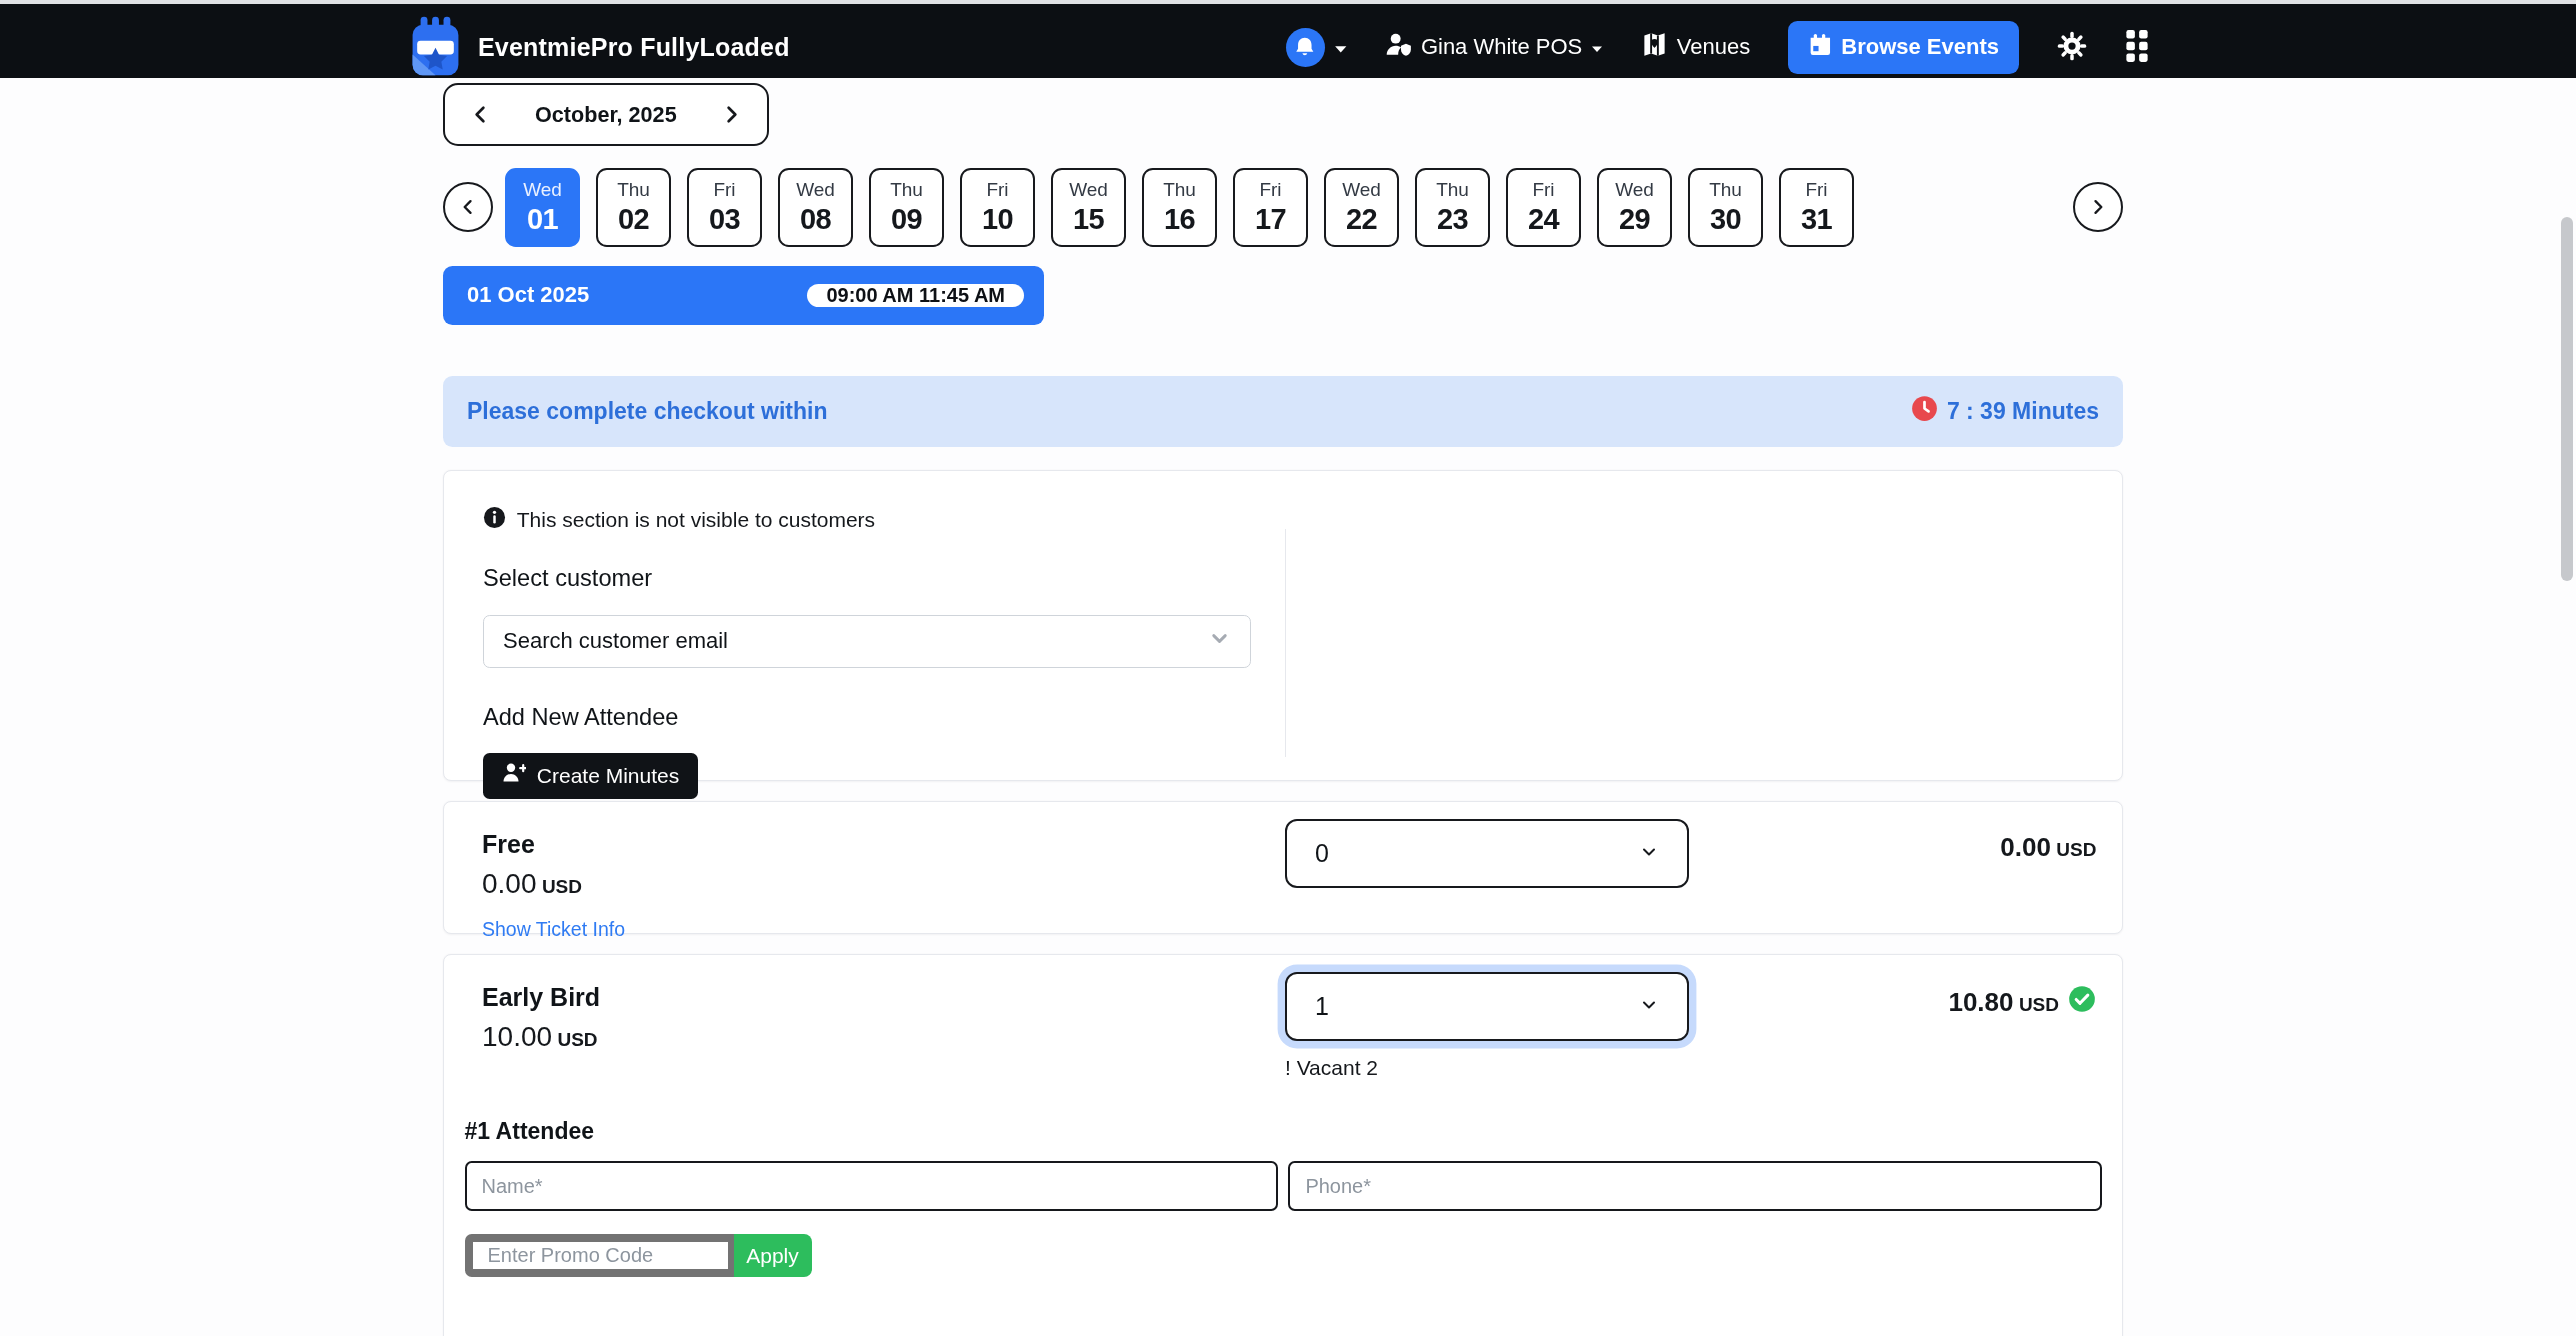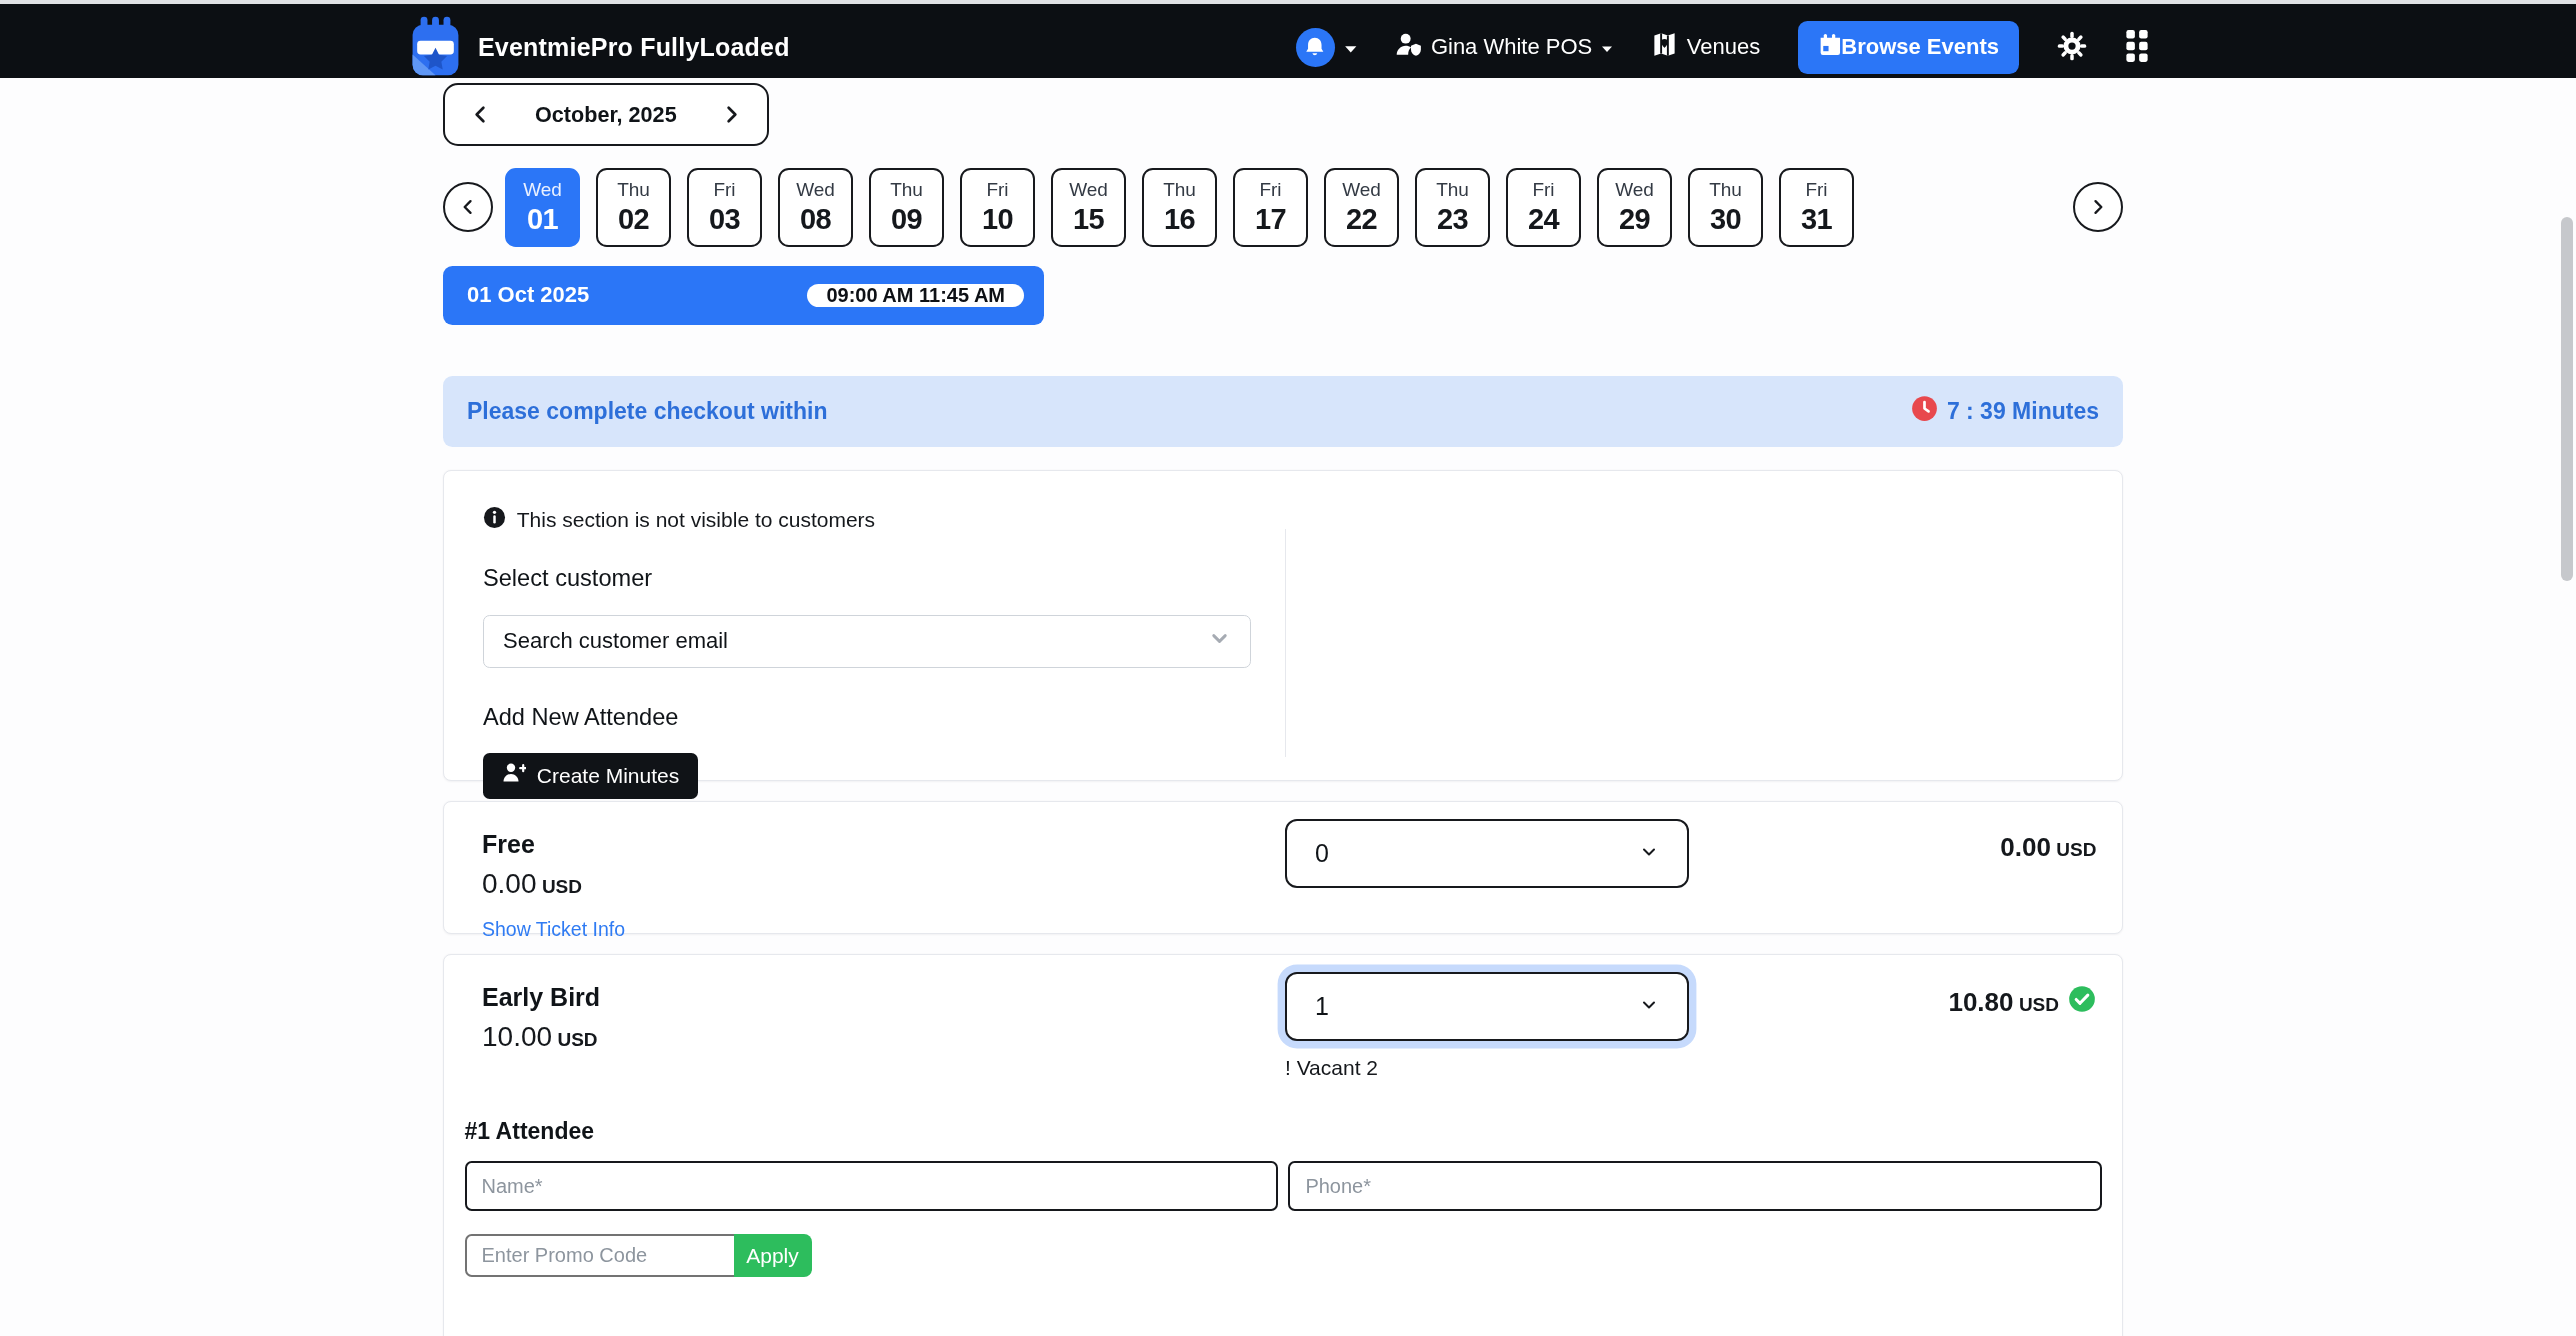--- a/index.html
+++ b/index.html
@@ -13,21 +13,21 @@
   .top-strip{height:4px;background:#e0e2e5}
   
   .navbar{height:74px;background:var(--navbar-bg);display:flex;align-items:center;
           padding:12px 427px 0 408px}
   .brand{display:flex;align-items:center;gap:15px;cursor:pointer}
   .brand-name{color:#fff;font-size:25px;font-weight:700;letter-spacing:0.2px}
   .nav-right{margin-left:auto;display:flex;align-items:center;gap:38px;color:#fff}
   .nav-item{display:flex;align-items:center;gap:8.8px;font-size:22px;font-weight:500;cursor:pointer}
   .bell-circle{width:39px;height:39px;border-radius:50%;background:var(--primary);
                display:flex;align-items:center;justify-content:center}
-  .browse-btn{display:flex;align-items:center;background:var(--primary);color:#fff;
+  .browse-btn{display:flex;align-items:center;gap:10px;background:var(--primary);color:#fff;
               font-size:22px;font-weight:600;padding:0 20px;height:53px;border-radius:9.4px;
               border:none;font-family:inherit;cursor:pointer}
   
   .container{width:1680px;margin-left:443px}
   .month-nav{margin-top:5.4px;display:inline-flex;align-items:center;gap:43px;height:63px;
              padding:0 24px;border:2px solid #17191d;border-radius:15px;background:#fff}
   .month-label{font-size:21.6px;font-weight:700}
   .chev-btn{background:none;border:none;display:flex;align-items:center;cursor:pointer;padding:0}
   
   .carousel{display:flex;align-items:center;margin-top:21.6px}
@@ -83,21 +83,21 @@
             align-items:center;gap:9.4px;color:#15181c}
   .vacant-note{position:absolute;left:841px;top:101px;font-size:21px;color:#15181c}
   
   .attendee{margin:65px -17.5px 0 -17.5px}
   .attendee-heading{font-size:23px;font-weight:700}
   .inputs-row{display:flex;gap:10.8px;margin-top:16px}
   .text-input{flex:1;height:50px;border:2px solid #16181c;border-radius:6.7px;padding:0 15px;
               font-size:20px;font-family:inherit;background:#fff;color:#15181c}
   .text-input::placeholder,.promo-input::placeholder{color:#8d959e}
   .promo-row{margin-top:23px;display:flex}
-  .promo-input{width:271px;height:43px;border:2px solid #737373;border-radius:6.7px 0 0 6.7px;
+  .promo-input{width:271px;height:43px;border:8px solid #737373;border-radius:6.7px 0 0 6.7px;
                padding:0 15px;font-size:20px;font-family:inherit}
   .apply-btn{width:78px;height:43px;background:var(--success);color:#fff;border:none;
              border-radius:0 8px 8px 0;font-size:21px;font-family:inherit;margin-left:-2px;cursor:pointer}
   .links{margin-top:31px;display:flex;flex-direction:column;gap:19px}
   .links a{font-size:19.5px;color:var(--link);text-decoration:none;cursor:pointer}
   
   .scrollbar-thumb{position:absolute;right:3.4px;top:217px;width:12px;height:364px;background:#c6c8cc;border-radius:6px}
 </style>
 </head>
 <body>

